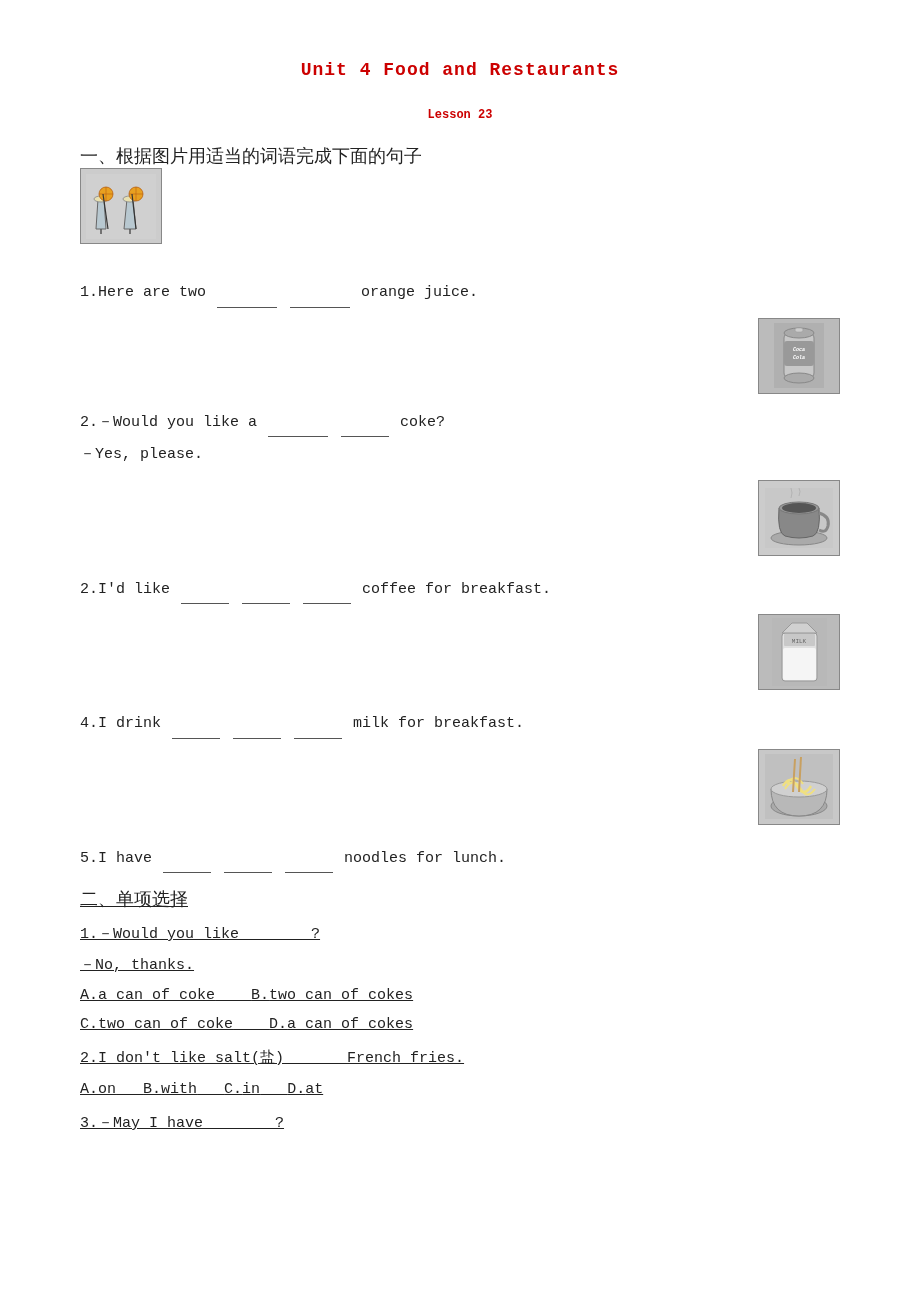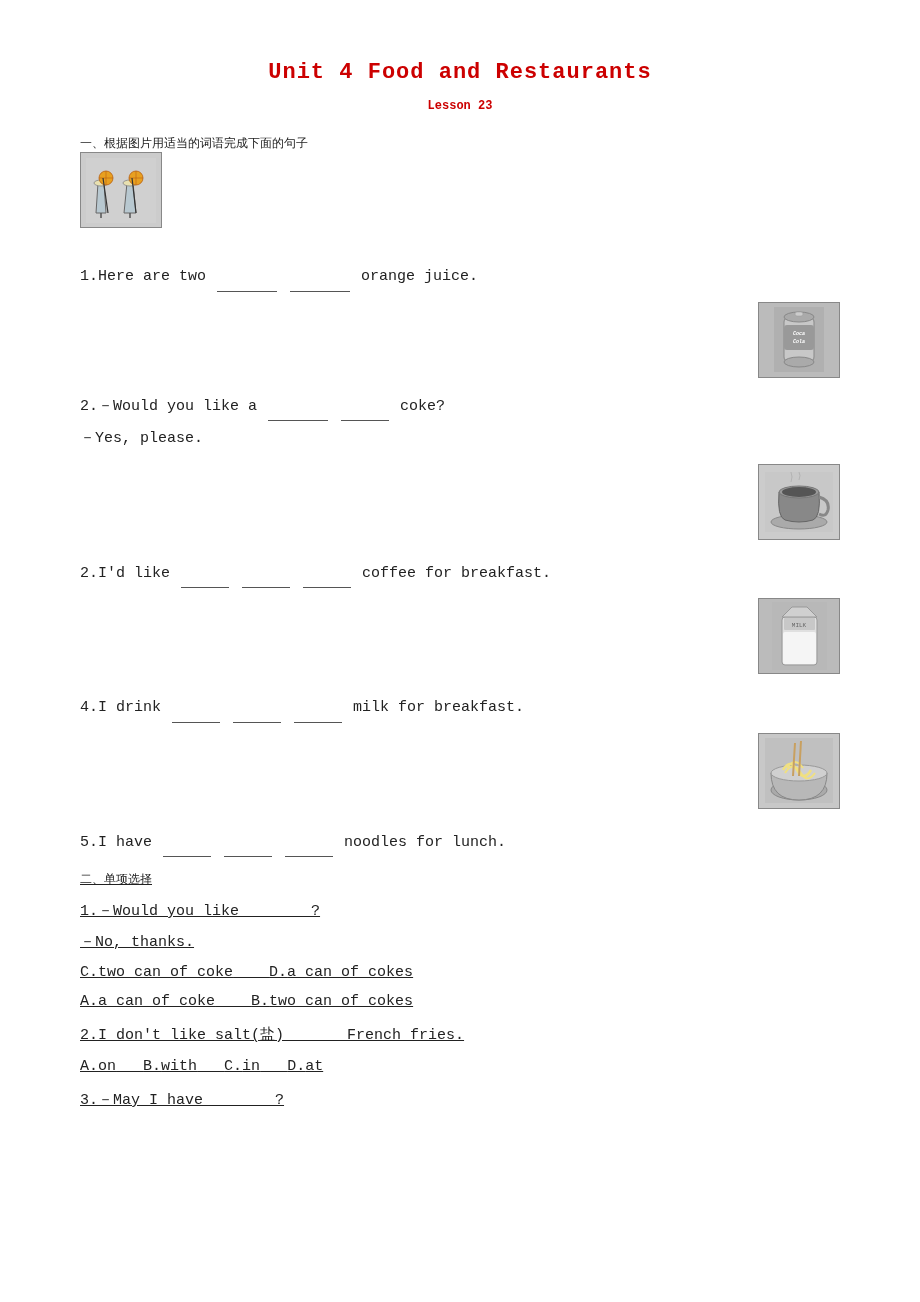--- a/index.html
+++ b/index.html
@@ -12,34 +12,34 @@
       min-height: 1302px;
       background: #ffffff;
       font-family: 'Courier New', Courier, monospace;
       font-size: 15px;
       color: #222;
       padding: 60px 80px 60px 80px;
     }
     .page-title {
       text-align: center;
       color: #cc0000;
-      font-size: 22px;
+      font-size: 18px;
       font-weight: bold;
       letter-spacing: 1px;
-      margin-bottom: 14px;
+      margin-bottom: 28px;
     }
     .lesson-title {
       text-align: center;
       color: #cc0000;
       font-size: 12px;
       font-weight: bold;
       margin-bottom: 22px;
     }
     .section-heading {
-      font-size: 12px;
+      font-size: 18px;
       color: #222;
       margin-bottom: 10px;
     }
     .image-box {
       position: absolute;
       right: 0;
       top: -10px;
       width: 82px;
       height: 76px;
       border: 1.5px solid #888;
@@ -289,28 +289,28 @@
     <span>noodles for lunch.</span>
   </div>
 </div>
 
 <div class="section2 divider-section">
   <div class="section-heading">二、单项选择</div>
 
   <div class="sub-line">1.－Would you like_______ ?</div>
   <div class="sub-line">－No, thanks.</div>
   <div class="choice-line">
+    <span>A.<span>a can of coke</span></span>
+    &nbsp;&nbsp;
+    <span>B.<span>two can of cokes</span></span>
+  </div>
+  <div class="choice-line">
     <span>C.<span>two can of coke</span></span>
     &nbsp;&nbsp;
     <span>D.<span>a can of cokes</span></span>
-  </div>
-  <div class="choice-line">
-    <span>A.<span>a can of coke</span></span>
-    &nbsp;&nbsp;
-    <span>B.<span>two can of cokes</span></span>
   </div>
 
   <div class="sub-line" style="margin-top:6px;">2.I don't like salt(盐)______ French fries.</div>
   <div class="choice-line">
     <span>A.<span>on</span></span>
     &nbsp;
     <span>B.<span>with</span></span>
     &nbsp;
     <span>C.<span>in</span></span>
     &nbsp;

